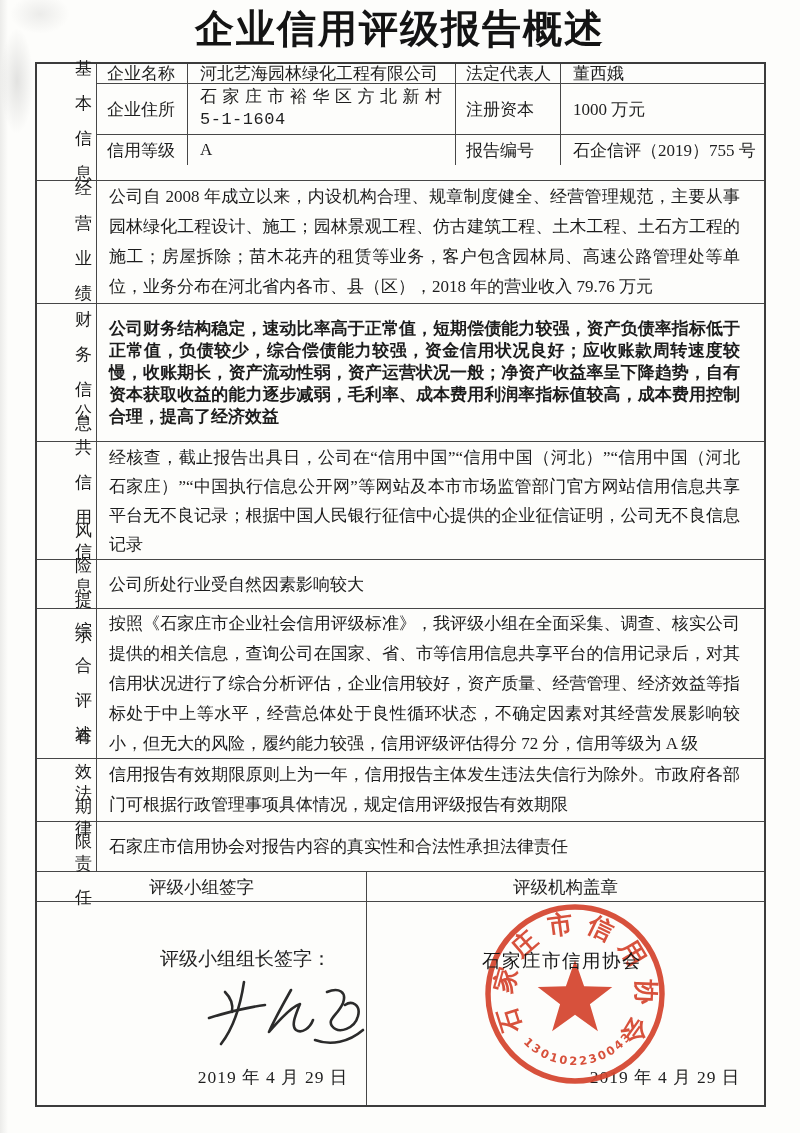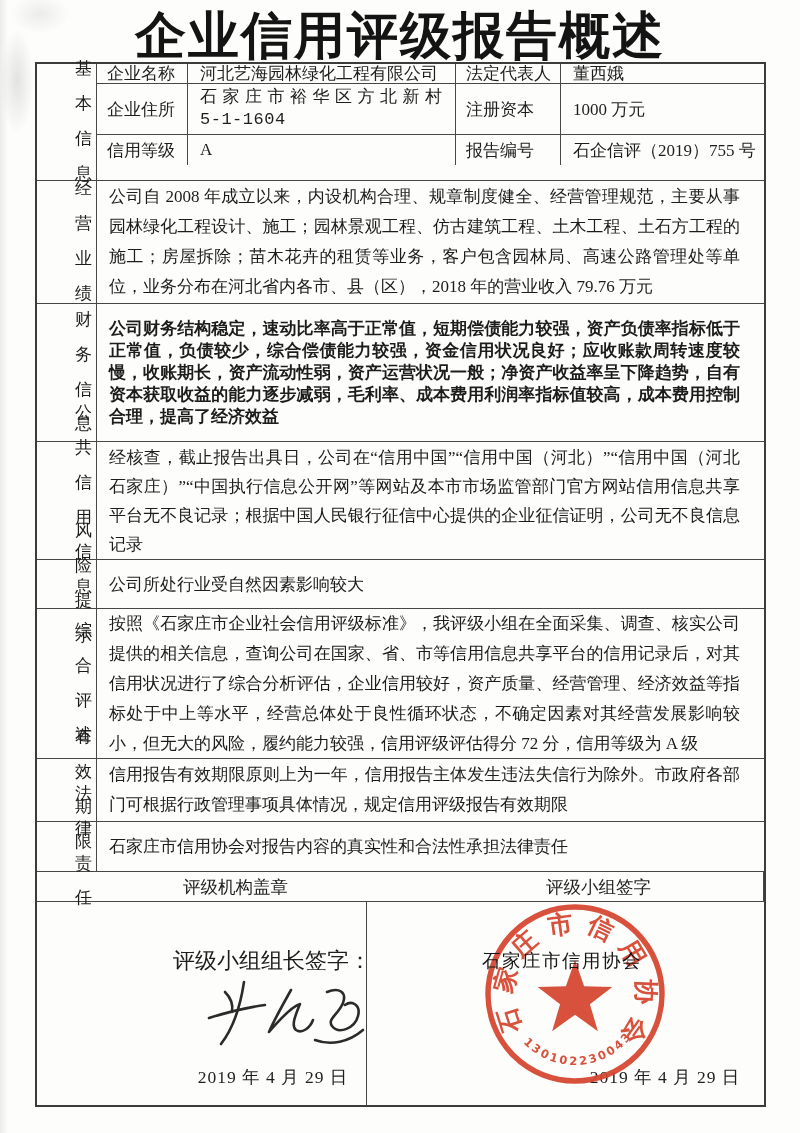--- a/index.html
+++ b/index.html
@@ -13,21 +13,21 @@
   .edge-shade{position:absolute;left:0;top:0;width:8px;height:100%;
     background:linear-gradient(to right,rgba(110,110,110,.12),transparent);}
   .smudge{position:absolute;pointer-events:none;}
   .smudge.s1{left:0px;top:26px;width:34px;height:110px;
     background:radial-gradient(ellipse at center,rgba(120,120,120,.20),transparent 68%);}
   .smudge.s2{left:10px;top:-6px;width:60px;height:40px;
     background:radial-gradient(ellipse at center,rgba(130,130,130,.14),transparent 70%);}
 
   .title{
     position:absolute;top:2px;left:0;width:100%;margin:0;
-    text-align:center;font-size:51px;font-weight:700;letter-spacing:2px;color:#141414;
+    text-align:center;font-size:39px;font-weight:700;letter-spacing:2px;color:#141414;
   }
 
   .rtable{
     position:absolute;left:35px;top:62px;width:731px;
     border:2px solid #3c3c3c;box-sizing:border-box;background:transparent;
   }
   .row{display:flex;box-sizing:border-box;border-bottom:1.5px solid #474747;}
   .row.last{border-bottom:none;}
   .cell{box-sizing:border-box;border-right:1.5px solid #474747;position:relative;}
   .cell.lastc{border-right:none;}
@@ -61,21 +61,21 @@
   .lh30 .btxt{line-height:30px;}
   .lh28 .btxt{line-height:22px;font-weight:bold;}
   .lh295 .btxt{line-height:29px;}
   .lh31 .btxt{line-height:30px;}
 
   .fhead{display:flex;align-items:center;justify-content:center;font-size:17.5px;}
 
   .sig-row{height:203px;}
   .sig-left{width:330px;}
   .sig-right{width:397px;}
-  .sign-label{position:absolute;left:136px;top:44px;font-size:22px;white-space:nowrap;}
+  .sign-label{position:absolute;left:123px;top:44px;font-size:19px;white-space:nowrap;}
   .signature-svg{position:absolute;left:166px;top:76px;}
   .cell-date{position:absolute;bottom:16px;font-size:17.5px;letter-spacing:1px;white-space:nowrap;}
   .date-left{left:86px;width:300px;text-align:center;}
   .date-right{left:148px;width:300px;text-align:center;}
   .org-text{position:absolute;top:46px;left:0;width:390px;text-align:center;
     font-size:18.5px;letter-spacing:1.5px;color:#151515;z-index:2;}
   .stamp-svg{position:absolute;left:106px;top:-10px;z-index:1;opacity:.93;}
 </style>
 </head>
 <body>
@@ -174,22 +174,22 @@
   <div class="row lh295" style="height:50px">
     <div class="cell sec-cell">
       <span class="seclab">法律责任</span>
     </div>
     <div class="cell body-cell lastc">
       <span class="btxt">石家庄市信用协会对报告内容的真实性和合法性承担法律责任</span>
     </div>
   </div>
 
   <div class="row" style="height:30px">
+    <div class="cell fhead sig-left">评级小组签字</div>
     <div class="cell fhead sig-right lastc">评级机构盖章</div>
-    <div class="cell fhead sig-left">评级小组签字</div>
   </div>
 
   <div class="row last sig-row">
     <div class="cell sig-left">
       <div class="sign-label">评级小组组长签字：</div>
       <svg class="signature-svg" width="170" height="86" viewBox="0 0 170 86">
         <g fill="none" stroke="#2b2b2b" stroke-width="2.6" stroke-linecap="round" stroke-linejoin="round">
           <path d="M22,14 q9,9 7,20"></path>
           <path d="M41,4 C38,24 32,48 18,66"></path>
           <path d="M6,40 C28,33 48,29 62,27"></path>

